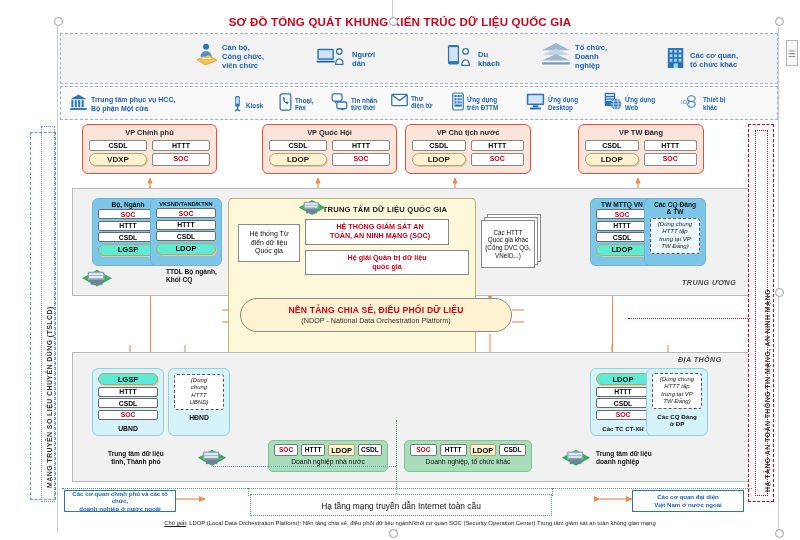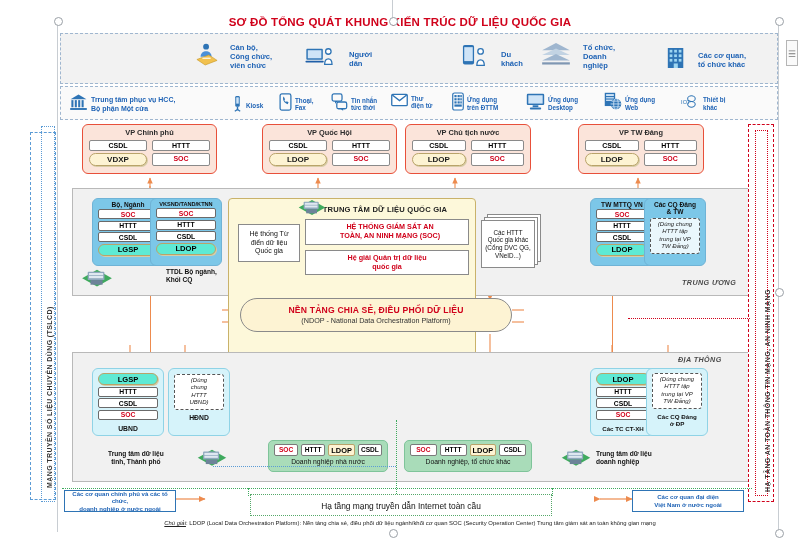--- a/index.html
+++ b/index.html
@@ -12,21 +12,21 @@
   .handle{position:absolute;width:7px;height:7px;border:1px solid #9aa0a6;border-radius:50%;background:#fff;z-index:60;}
   .framline{position:absolute;background:#c8cdd2;z-index:1;}
 
   
   .title{top:16px;left:0;width:800px;text-align:center;color:#d0021b;font-weight:bold;font-size:11.5px;letter-spacing:.2px;}
 
   
   .users-band{left:60px;top:33px;width:718px;height:51px;border:1px dashed #9fb6cf;background:#f2f2f2;}
   .channel-band{left:60px;top:86px;width:718px;height:34px;border:1px dashed #9fb6cf;background:#fafafa;}
 
-  .uitem{position:absolute;display:flex;align-items:center;gap:12px;}
+  .uitem{position:absolute;display:flex;align-items:center;gap:4px;}
   .uitem .utxt{color:#1f63b5;font-size:7.6px;line-height:9px;font-weight:600;}
   .citem{position:absolute;display:flex;align-items:center;gap:3px;}
   .citem .ctxt{color:#1f63b5;font-size:6.3px;line-height:7.4px;font-weight:600;}
 
   
   .region{border:1px solid #b9b9b9;background:#f1f1f1;}
   .central-region{left:72px;top:188px;width:690px;height:108px;}
   .local-region{left:72px;top:352px;width:690px;height:130px;}
 
   .regionlbl{position:absolute;font-style:italic;font-weight:bold;font-size:7.2px;color:#4a4a4a;letter-spacing:.4px;}
@@ -130,35 +130,35 @@
             <path d="M5 16c0-4 3-6 6-6s6 2 6 6z" fill="#4a90d9"></path>
             <polygon points="1,19 14,14 23,20 10,25" fill="#f2c14e" stroke="#c89b2a" stroke-width="0.7"></polygon>
             <rect x="7" y="17" width="9" height="1.2" fill="#fff"></rect>
           </svg>
       </span>
       <span class="utxt" style="white-space:pre-line;">Cán bộ,
 Công chức,
 viên chức</span>
     </div>
 
-    <div class="uitem" style="left:244px;top:12px;">
+    <div class="uitem" style="left:255px;top:12px;">
       <span class="ic">
         <svg width="32" height="22" viewBox="0 0 34 24">
             <rect x="1" y="3" width="18" height="12" rx="1" fill="#2e74b5"></rect>
             <rect x="2.6" y="4.6" width="14.8" height="8.8" fill="#cfe4f7"></rect>
             <rect x="0" y="16" width="20" height="2" rx="1" fill="#1f5fa8"></rect>
             <circle cx="25" cy="6" r="3" fill="#fff" stroke="#2e74b5" stroke-width="1.4"></circle>
             <path d="M21 20c0-4 2-6 4-6s4 2 4 6z" fill="#fff" stroke="#2e74b5" stroke-width="1.4"></path>
           </svg>
       </span>
       <span class="utxt" style="white-space:pre-line;">Người
 dân</span>
     </div>
 
-    <div class="uitem" style="left:400px;top:10px;">
+    <div class="uitem" style="left:385px;top:10px;">
       <span class="ic">
         <svg width="28" height="26" viewBox="0 0 30 28">
             <rect x="2" y="1" width="12" height="21" rx="2" fill="#2e74b5"></rect>
             <rect x="3.4" y="3.4" width="9.2" height="15" fill="#cfe4f7"></rect>
             <circle cx="21" cy="8" r="3" fill="#fff" stroke="#2e74b5" stroke-width="1.4"></circle>
             <path d="M17 23c0-4 2-6 4-6s4 2 4 6z" fill="#fff" stroke="#2e74b5" stroke-width="1.4"></path>
           </svg>
       </span>
       <span class="utxt" style="white-space:pre-line;">Du
 khách</span>
@@ -521,21 +521,21 @@
         <rect x="9.4" y="5.4" width="15.2" height="2.4" fill="#dfe8f0"></rect>
         <rect x="9.4" y="8.6" width="15.2" height="2.4" fill="#dfe8f0"></rect>
         <rect x="11" y="13" width="13" height="5" fill="#6d8399"></rect>
       </svg>
   </span>
 
   <div class="abs whitepanel" style="left:238px;top:224px;width:62px;height:38px;display:flex;align-items:center;justify-content:center;white-space:pre-line;">Hệ thống Từ
 điển dữ liệu
 Quốc gia</div>
 
-  <div class="abs redpanel" style="left:305px;top:219px;width:164px;height:26px;display:flex;align-items:center;justify-content:center;white-space:pre-line;padding-left:8px;">HỆ THỐNG GIÁM SÁT AN
+  <div class="abs redpanel" style="left:305px;top:219px;width:144px;height:26px;display:flex;align-items:center;justify-content:center;white-space:pre-line;padding-left:8px;">HỆ THỐNG GIÁM SÁT AN
 TOÀN, AN NINH MẠNG (SOC)</div>
 
   <div class="abs redpanel" style="left:305px;top:250px;width:164px;height:25px;display:flex;align-items:center;justify-content:center;white-space:pre-line;">Hệ giải Quản trị dữ liệu
 quốc gia</div>
 
   <div class="abs" style="left:487px;top:214px;width:54px;height:48px;border:1px solid #8a8a8a;background:#fff;"></div>
   <div class="abs" style="left:484px;top:217px;width:54px;height:48px;border:1px solid #8a8a8a;background:#fff;"></div>
   <div class="abs whitepanel" style="left:481px;top:220px;width:54px;height:48px;display:flex;align-items:center;justify-content:center;white-space:pre-line;font-size:6.3px;line-height:7.6px;">Các HTTT
 Quốc gia khác
 (Cổng DVC QG,

